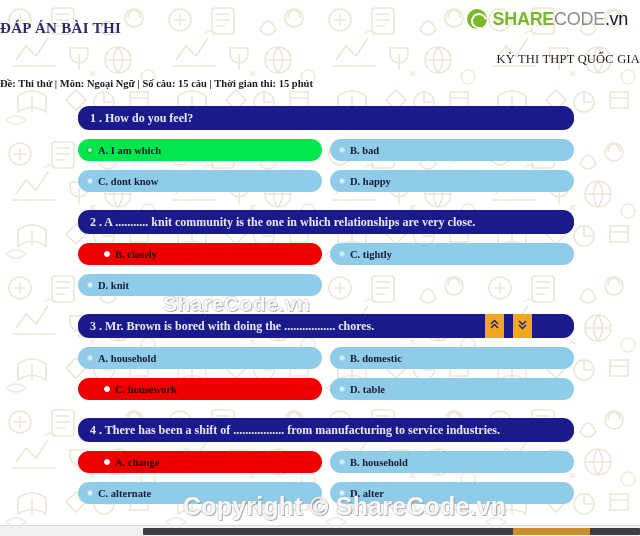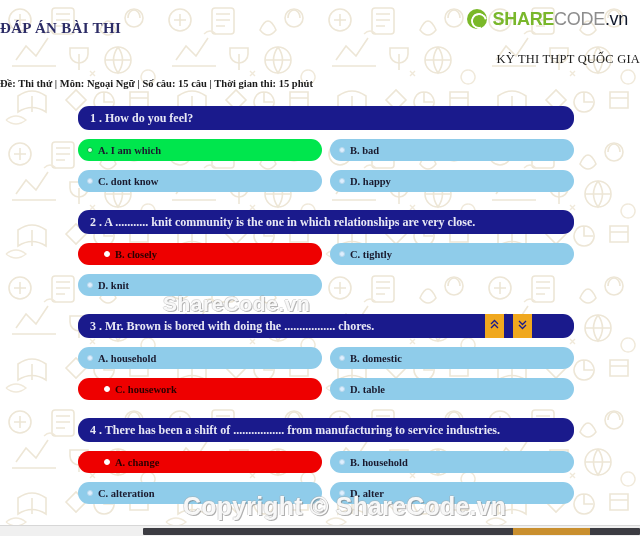--- a/index.html
+++ b/index.html
@@ -356,21 +356,21 @@
           <div class="opt wrong">
             <span class="radio"></span>
             <span class="label">A. change</span>
           </div>
           <div class="opt ">
             <span class="radio"></span>
             <span class="label">B. household</span>
           </div>
           <div class="opt ">
             <span class="radio"></span>
-            <span class="label">C. alteration</span>
+            <span class="label">C. alternate</span>
           </div>
           <div class="opt ">
             <span class="radio"></span>
             <span class="label">D. alter</span>
           </div>
         </div>
       </div>
     </div>
 
   <div class="wm wm-mid">ShareCode.vn</div>

